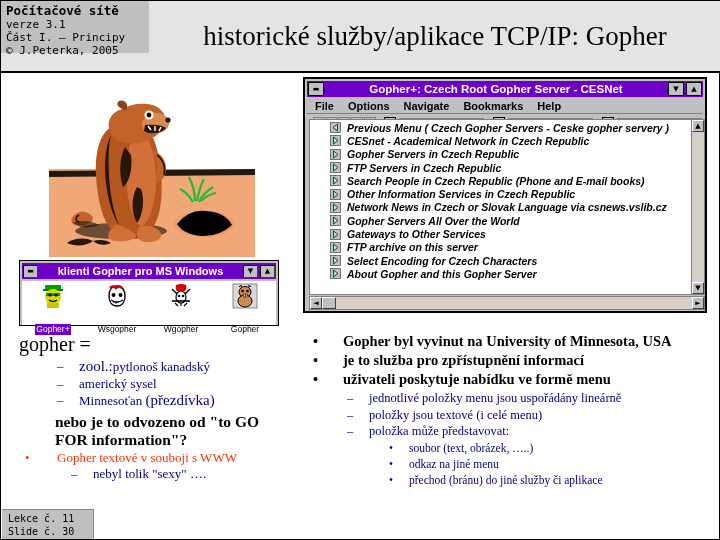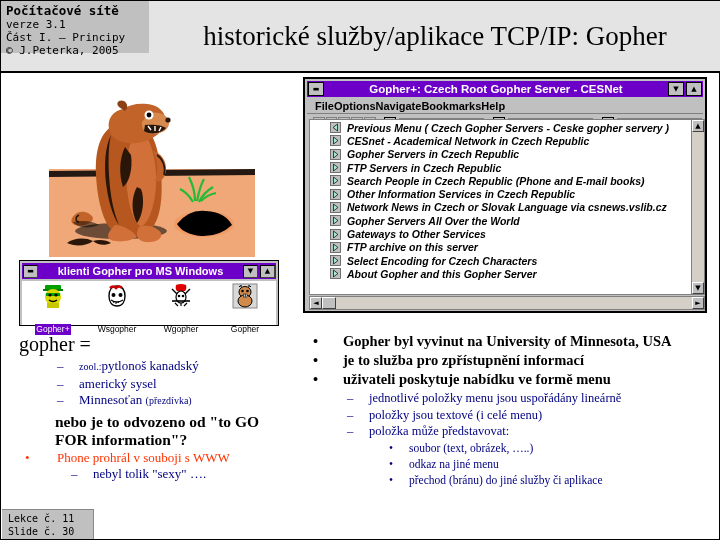--- a/index.html
+++ b/index.html
@@ -136,21 +136,21 @@
     flex: 1; text-align: center;
     color: #fff; font-size: 11.5px; font-weight: bold;
     font-family: "Liberation Sans", sans-serif;
     white-space: nowrap;
   }
   #gwin-menu {
     height: 16px; margin: 1px 2px 0 2px;
     background: #c0c0c0;
     border-bottom: 1px solid #808080;
     display: flex; align-items: center;
-    padding-left: 8px; 
+    padding-left: 8px; gap: 14px;
   }
   #gwin-menu .mi {
     font-size: 11px; font-weight: bold; color: #000;
     font-family: "Liberation Sans", sans-serif;
   }
   #gwin-toolbar {
     height: 18px; margin: 1px 2px 0 2px;
     background: #c0c0c0;
     display: flex; align-items: center;
     padding-left: 6px; gap: 1px;
@@ -261,21 +261,21 @@
     font-family: "Liberation Serif", serif;
     margin: 3px 0 0 42px;
   }
   .l2 {
     display: flex;
     font-size: 13px; line-height: 16.5px; color: #000080;
     font-family: "Liberation Serif", serif;
     margin-left: 44px;
   }
   .l2 .dash { width: 22px; flex: 0 0 22px; }
-  .small { font-size: 10px; }
+  .small { font-size: 15px; }
   .r-bullet {
     display: flex;
     font-size: 14.5px; line-height: 17px; color: #000;
     font-weight: bold;
     font-family: "Liberation Serif", serif;
     margin: 0 0 2px 12px;
   }
   .r-bullet .dot { width: 30px; flex: 0 0 30px; text-align: left; }
   .r-sub {
     display: flex;
@@ -678,21 +678,21 @@
 
     <div class="l2">
       <span class="dash">–</span>
       <span><span>Minnesoťan</span>&nbsp;<span class="small">(přezdívka)</span></span>
     </div>
 
     <div class="l1b">nebo je to odvozeno od "to GO FOR information"?</div>
 
     <div class="red-bullet">
       <span class="dot">•</span>
-      <span>Phone prohrál v souboji s WWW</span>
+      <span>Gopher textové v souboji s WWW</span>
     </div>
 
     <div class="l2" style="margin-left:58px;">
       <span class="dash">–</span>
       <span>nebyl tolik "sexy" ….</span>
     </div>
   </div>
 
   <div id="right-text">
 

